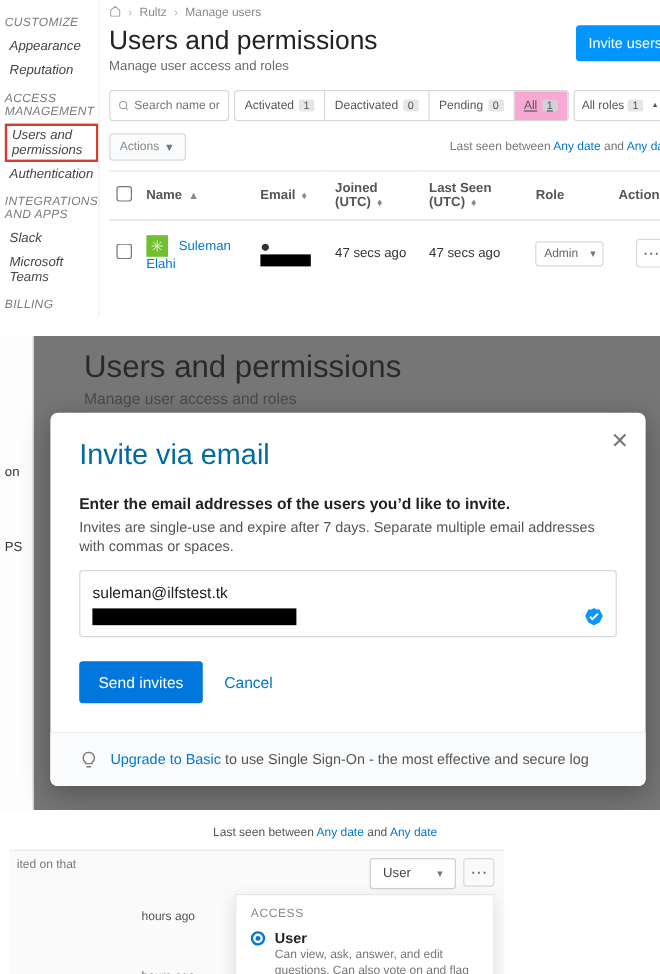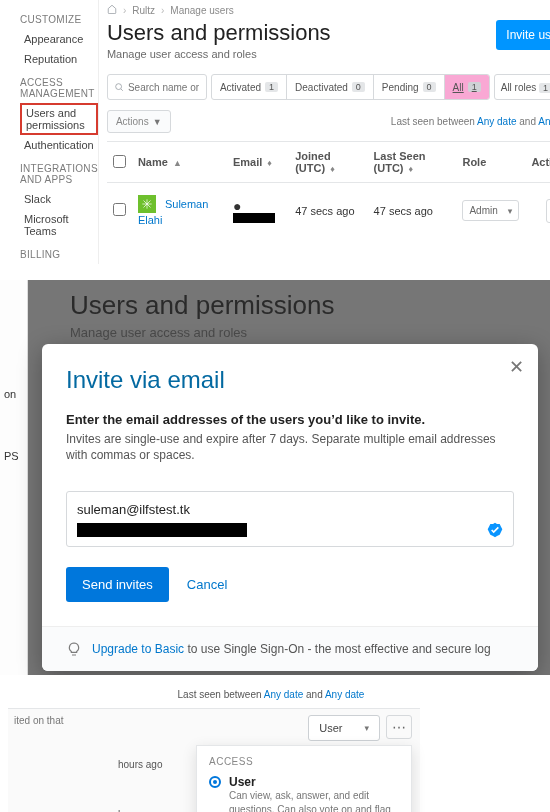--- a/index.html
+++ b/index.html
@@ -1,20 +1,20 @@
 <!DOCTYPE html>
 <html><head>
 <meta charset="utf-8">
 <style>
   * { box-sizing: border-box; margin: 0; padding: 0; font-family: Arial, Helvetica, sans-serif; }
   body { width: 550px; background: #fff; color: #333; font-size: 12px; }
 
   
   .panel-wrap { display: flex; }
-  .sidebar { width: 120px; padding: 6px 0 0 20px; font-size: 11px; }
+  .sidebar { width: 120px; padding: 6px 0 0 4px; font-size: 11px; font-style: italic; }
   .sidebar .section-head { color: #7b7b7b; font-size: 10px; letter-spacing: .3px; margin: 8px 0 4px 0; text-transform: uppercase; }
   .sidebar .nav-item { display: block; padding: 4px 4px; color: #444; cursor: pointer; font-size: 11px; }
   .sidebar .nav-item.active { border: 2px solid #d63b2f; padding: 2px 4px; font-weight: normal; }
 
   .main { flex: 1; padding: 4px 6px 0 0; border-left: 1px solid #eee; padding-left: 8px; }
   .crumbs { font-size: 10px; color: #8a8a8a; display: flex; align-items: center; gap: 6px; margin-bottom: 4px; }
   .crumbs .sep { color: #bbb; }
   .hdr-row { display: flex; justify-content: space-between; align-items: flex-start; }
   .page-title { font-size: 22px; font-weight: 400; color: #222; }
   .page-sub { font-size: 11px; color: #6a6a6a; margin-top: 2px; }
@@ -53,21 +53,21 @@
   .stage2 { position: relative; margin-top: 16px; height: 395px; background: rgba(60,60,60,.7); overflow: hidden; }
   .stage2-bg { position: absolute; left: 70px; top: 10px; color: #3f3f3f; }
   .stage2-bg .bg-title { font-size: 26px; font-weight: 400; color: #2a2a2a; }
   .stage2-bg .bg-sub { font-size: 13px; margin-top: 4px; color: #4a4a4a; }
   .stage2-left { position: absolute; left: 0; top: 0; bottom: 0; width: 28px; background: #fdfdfd; border-right: 1px solid #ddd; }
   .stage2-left .stub { position: absolute; left: 4px; font-size: 11px; color: #333; }
   .modal { position: absolute; left: 42px; right: 12px; top: 64px; background: #fff; border-radius: 6px; box-shadow: 0 6px 24px rgba(0,0,0,.3); padding: 22px 24px 0 24px; }
   .modal .close { position: absolute; top: 12px; right: 14px; color: #777; font-size: 18px; cursor: pointer; }
   .modal h2 { font-size: 24px; font-weight: 400; color: #0369a1; margin-bottom: 18px; }
   .modal .bold-line { font-size: 13px; font-weight: 700; color: #222; margin-bottom: 4px; }
-  .modal .desc { font-size: 12px; color: #555; margin-bottom: 28px; line-height: 1.35; }
+  .modal .desc { font-size: 12px; color: #555; margin-bottom: 12px; line-height: 1.35; }
   .pillbox { border: 1px solid #d6d9dc; border-radius: 3px; padding: 10px 10px 4px 10px; position: relative; min-height: 56px; }
   .pillbox .email { font-size: 13px; color: #222; }
   .pillbox .redact2 { display: block; background: #000; height: 14px; width: 170px; margin-top: 6px; }
   .pillbox .check { position: absolute; right: 10px; bottom: 8px; width: 16px; height: 16px; }
   .modal-actions { display: flex; gap: 18px; align-items: center; margin: 20px 0 24px 0; }
   .send-btn { background: #0077dc; color: #fff; border: none; border-radius: 3px; padding: 10px 16px; font-size: 13px; cursor: pointer; }
   .cancel-link { color: #0077cc; font-size: 13px; cursor: pointer; }
   .upsell { border-top: 1px solid #eee; background: #fafbfc; margin: 0 -24px; padding: 14px 24px; display: flex; align-items: center; gap: 10px; font-size: 12px; color: #555; border-radius: 0 0 6px 6px; }
   .upsell a { color: #0077cc; text-decoration: none; }
   .bulb { width: 16px; height: 16px; flex: 0 0 16px; }

